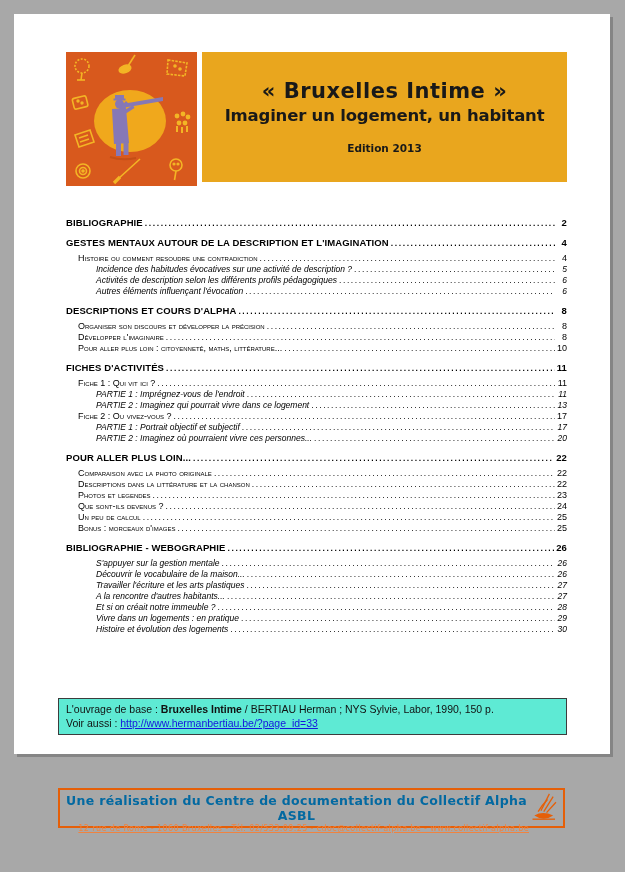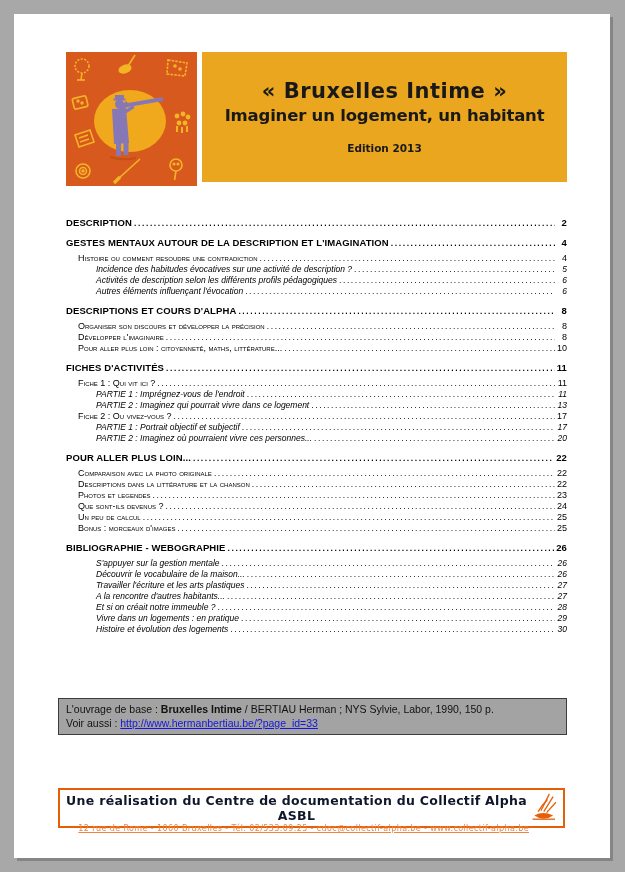--- a/index.html
+++ b/index.html
@@ -5,21 +5,21 @@
   html,body{margin:0;padding:0;}
   body{
     width:625px;height:872px;
     background:#a8a8a8;
     font-family:"Liberation Sans",sans-serif;
     position:relative;
     overflow:hidden;
   }
   .sheet{
     position:absolute;left:14px;top:14px;
-    width:596px;height:844px;
+    width:596px;height:740px;
     background:#ffffff;
     box-shadow:3px 3px 0 rgba(90,90,90,.45);
   }
 
   
   .illu-box{
     position:absolute;left:52px;top:38px;width:131px;height:134px;
   }
   .illu-box svg{display:block;width:100%;height:100%;}
   .title-box{
@@ -63,36 +63,36 @@
   }
   .lvl3{
     font-size:8.5px;font-style:italic;line-height:11px;
     padding-left:30px;
   }
   .lvl3 .toc-page{font-style:italic;}
 
   
   .info-box{
     position:absolute;left:44px;top:684px;width:493px;
-    background:#a3a3a3;border:1.5px solid #3c3c3c;
+    background:#5eead4;border:1.5px solid #3c3c3c;
     padding:3px 7px 4px 7px;
     font-size:10.5px;line-height:14px;color:#111;
   }
   .info-title{font-weight:bold;}
   .info-link{color:#1515dd;text-decoration:underline;}
 
   
   .footer-box{
     position:absolute;left:44px;top:774px;width:503px;height:36px;
     border:2px solid #e55f08;
     font-family:"DejaVu Sans",sans-serif;
   }
   .footer-line1{
     margin-top:3px;text-align:center;
-    color:#0f172a;font-size:12.5px;font-weight:bold;letter-spacing:.3px;
+    color:#0369a1;font-size:12.5px;font-weight:bold;letter-spacing:.3px;
     padding-right:30px;
   }
   .footer-line2{
     text-align:right;
     color:#ef8340;font-size:8px;letter-spacing:.4px;
     text-decoration:underline;
     padding-right:34px;margin-top:1px;
   }
   .footer-logo{
     position:absolute;right:4px;top:2px;width:38px;height:30px;
@@ -175,21 +175,21 @@
   </div>
 
   <div class="title-box">
     <div class="title-main">« Bruxelles Intime »</div>
     <div class="title-sub">Imaginer un logement, un habitant</div>
     <div class="title-ed">Edition 2013</div>
   </div>
 
   <div class="toc">
       <div class="toc-row lvl1">
-        <span class="toc-label">DESCRIPTION</span>
+        <span class="toc-label">BIBLIOGRAPHIE</span>
         <span class="dots"></span>
         <span class="toc-page">2</span>
       </div>
       <div class="toc-row lvl1">
         <span class="toc-label">GESTES MENTAUX AUTOUR DE LA DESCRIPTION ET L'IMAGINATION</span>
         <span class="dots"></span>
         <span class="toc-page">4</span>
       </div>
       <div class="toc-row lvl2">
         <span class="toc-label">Histoire ou comment resoudre une contradiction</span>

